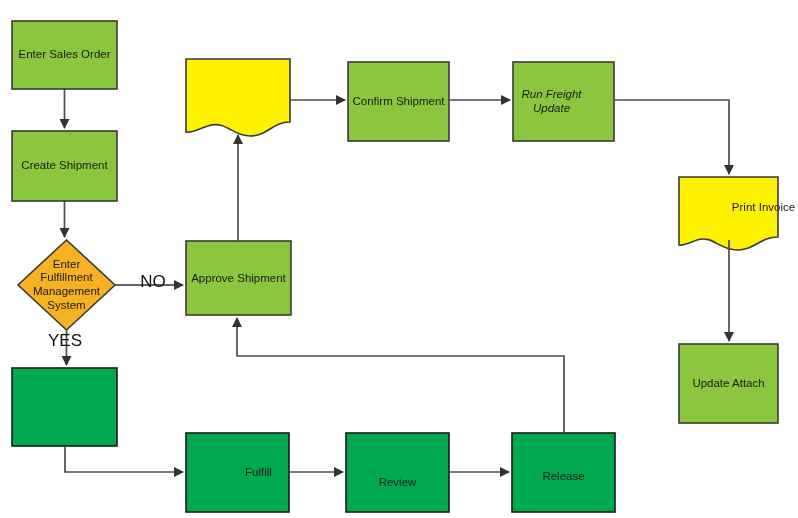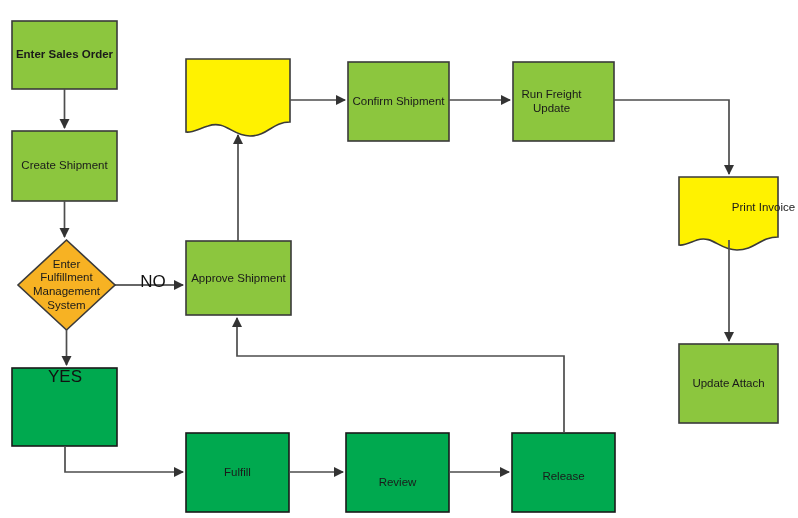--- a/index.html
+++ b/index.html
@@ -110,45 +110,45 @@
 
     <path d="M 65 446 L 65 472 L 183 472" fill="none" stroke="#4d4d4d" stroke-width="1.7" marker-end="url(#arrow)"></path>
 
     <path d="M 289 472 L 343 472" fill="none" stroke="#4d4d4d" stroke-width="1.7" marker-end="url(#arrow)"></path>
 
     <path d="M 449 472 L 509 472" fill="none" stroke="#4d4d4d" stroke-width="1.7" marker-end="url(#arrow)"></path>
 
     <path d="M 564 433 L 564 356 L 237 356 L 237 318" fill="none" stroke="#4d4d4d" stroke-width="1.7" marker-end="url(#arrow)"></path>
   </svg>
 
-  <div class="node-label" style="left:12px; top:21px; width:105px; height:68px;font-weight:bold;">Enter Sales Order</div>
+  <div class="node-label" style="left:12px; top:21px; width:105px; height:68px;">Enter Sales Order</div>
 
   <div class="node-label" style="left:12px; top:131px; width:105px; height:70px;">Create Shipment</div>
 
   <div class="node-label" style="left:18px; top:240px; width:97px; height:90px;">Enter
 Fulfillment
 Management
 System</div>
 
 
   <div class="node-label" style="left:186px; top:241px; width:105px; height:76px;">Approve Shipment</div>
 
 
   <div class="node-label" style="left:348px; top:62px; width:101px; height:79px;">Confirm Shipment</div>
 
-  <div class="node-label" style="left:513px; top:62px; width:77px; height:79px;">Run Freight
+  <div class="node-label" style="left:513px; top:62px; width:77px; height:79px;font-style:italic;">Run Freight
 Update</div>
 
   <div class="node-label" style="left:679px; top:177px; width:99px; height:62px;margin-left:35px;">Print Invoice</div>
 
   <div class="node-label" style="left:679px; top:344px; width:99px; height:79px;">Update Attach</div>
 
-  <div class="node-label" style="left:186px; top:433px; width:103px; height:79px;">Fulfill</div>
+  <div class="node-label" style="left:186px; top:433px; width:103px; height:79px;padding-left:21px;">Fulfill</div>
 
   <div class="node-label" style="left:346px; top:443px; width:103px; height:79px;">Review</div>
 
   <div class="node-label" style="left:512px; top:433px; width:103px; height:87px;border-radius:29px;">Release</div>
 
   <div class="edge-label" style="left:139px; top:272px; width:28px;">NO</div>
 
-  <div class="edge-label" style="left:45px; top:331px; width:40px;margin-top:36px;">YES</div>
+  <div class="edge-label" style="left:45px; top:331px; width:40px;">YES</div>
 
 </div>
 
 </body></html>

